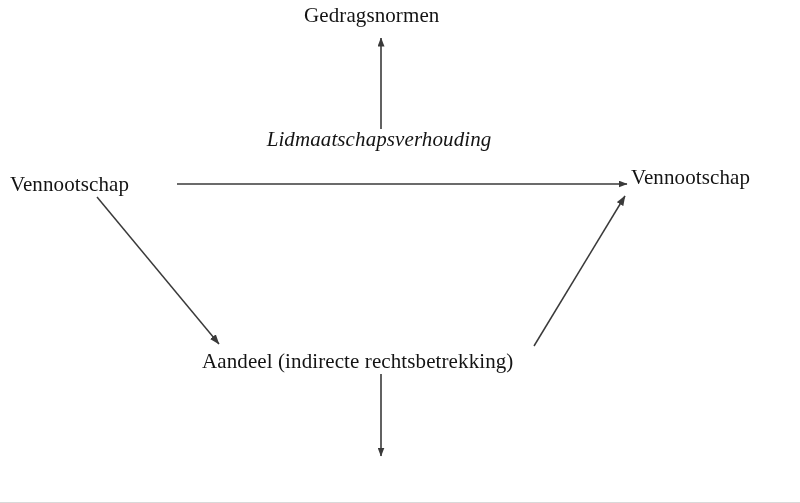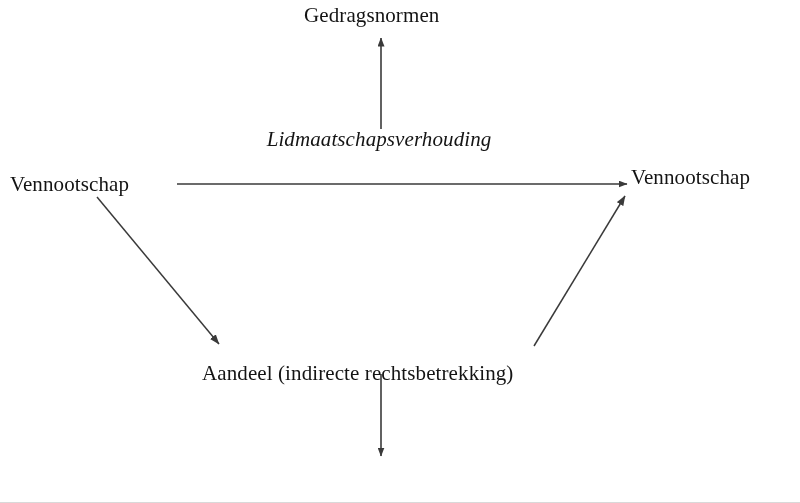--- a/index.html
+++ b/index.html
@@ -41,21 +41,21 @@
     color: #141414;
     text-align: center;
     letter-spacing: 0.1px;
   }
   .edge-label .line2 { display: block; }
 
   
   #label-gedragsnormen { left: 304px; top: 2px; }
   #label-aandeelhouder { left: 10px;  top: 171px; }
   #label-vennootschap  { left: 631px; top: 164px; }
-  #label-aandeel       { left: 202px; top: 360px; }
+  #label-aandeel       { left: 202px; top: 348px; }
   #label-structuurrechten { left: 298px; top: 458px; }
   #label-lidmaatschap  { left: 240px; top: 126px; width: 278px; font-style: italic; }
 
   .bottom-rule {
     position: absolute;
     left: 0;
     bottom: 0;
     width: 800px;
     height: 1px;
     background: #d9d9d9;

